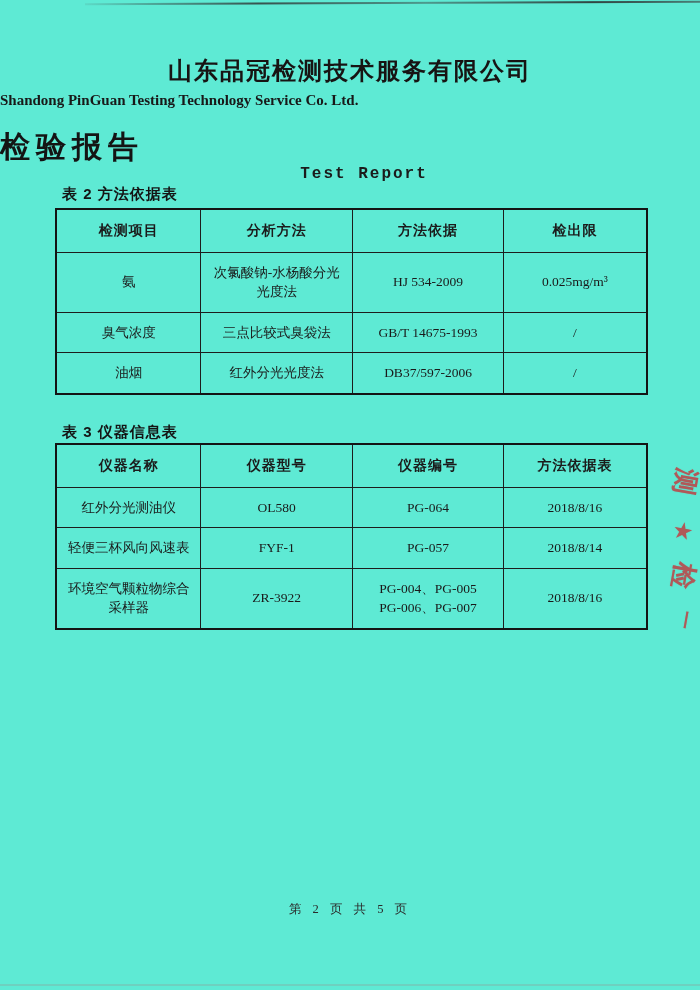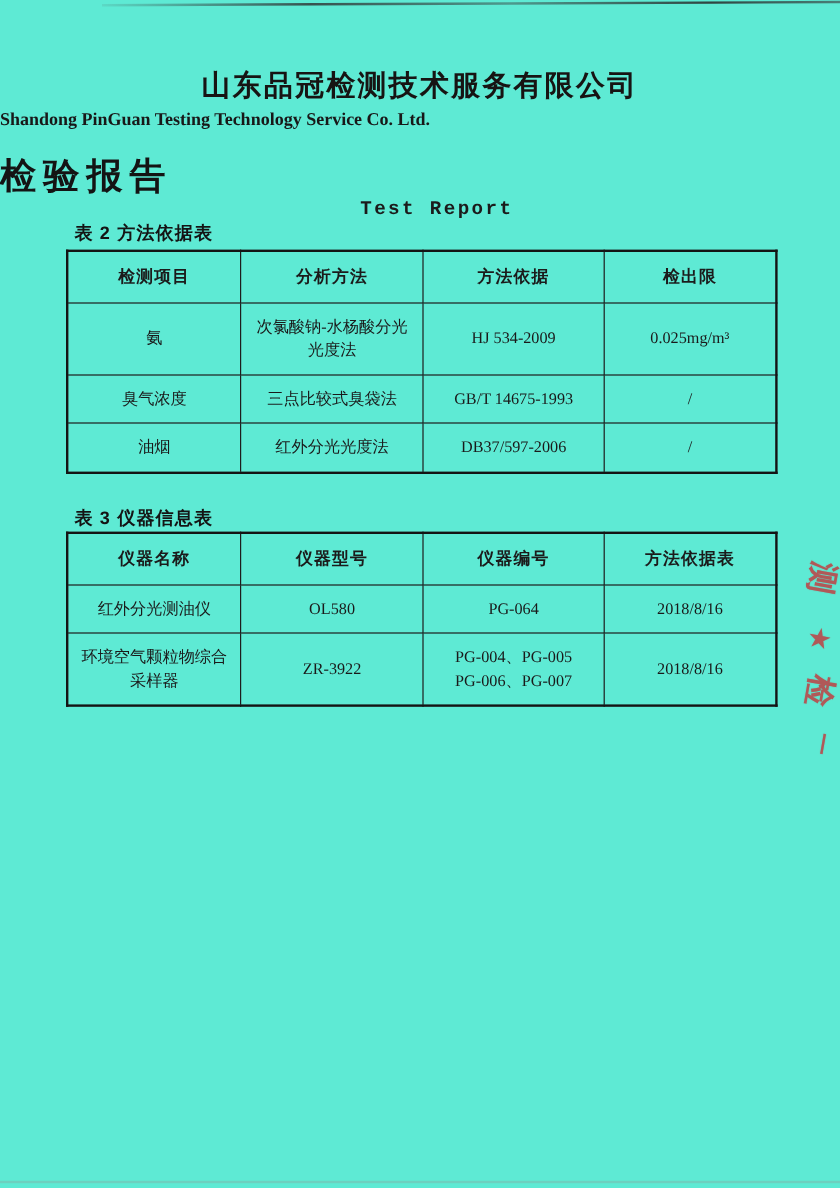--- a/index.html
+++ b/index.html
@@ -155,31 +155,38 @@
       </tr>
     </thead>
     <tbody>
         <tr>
           <td>红外分光测油仪</td>
           <td>OL580</td>
           <td>PG-064</td>
           <td>2018/8/16</td>
         </tr>
         <tr>
+          <td>轻便三杯风向风速表</td>
+          <td>FYF-1</td>
+          <td>PG-057</td>
+          <td>2018/8/14</td>
+        </tr>
+        <tr>
           <td>环境空气颗粒物综合采样器</td>
           <td>ZR-3922</td>
           <td>PG-004、PG-005
 PG-006、PG-007</td>
           <td>2018/8/16</td>
         </tr>
       </tbody>
   </table>
 
   <div class="stamp">
     <span class="g1">测</span>
     <span class="g2">★</span>
     <span class="g3">检</span>
     <span class="g4">一</span>
   </div>
 
+  <div class="footer">第 2 页 共 5 页</div>
 
   <div class="scan-bottom"></div>
 </div>
 
 </body></html>

